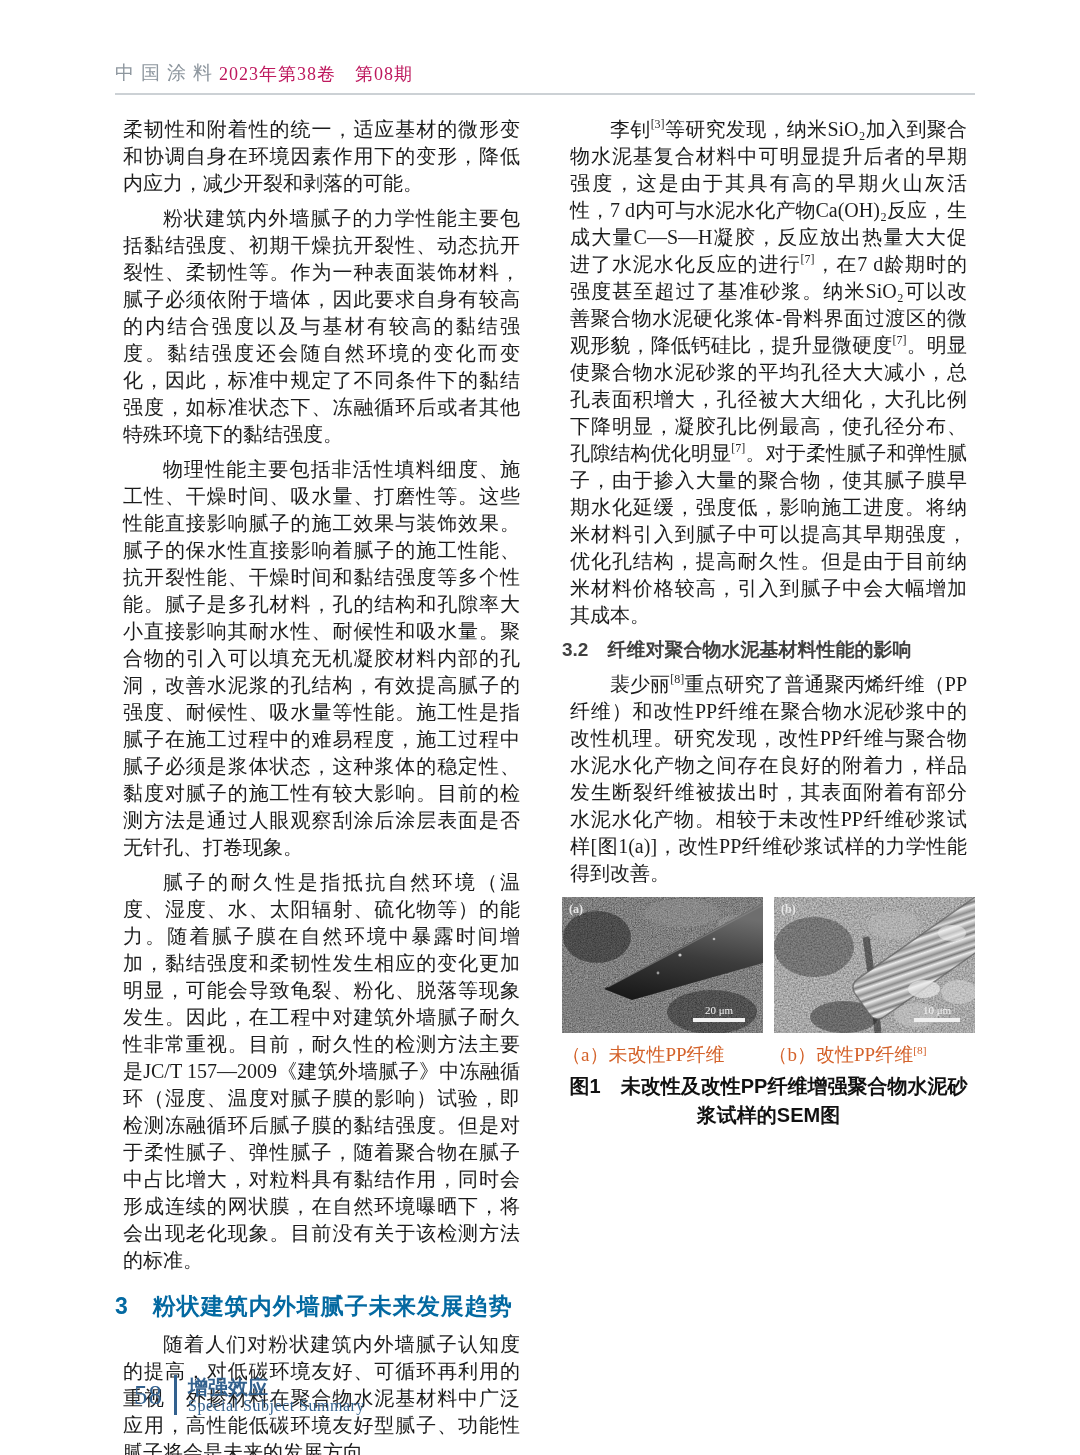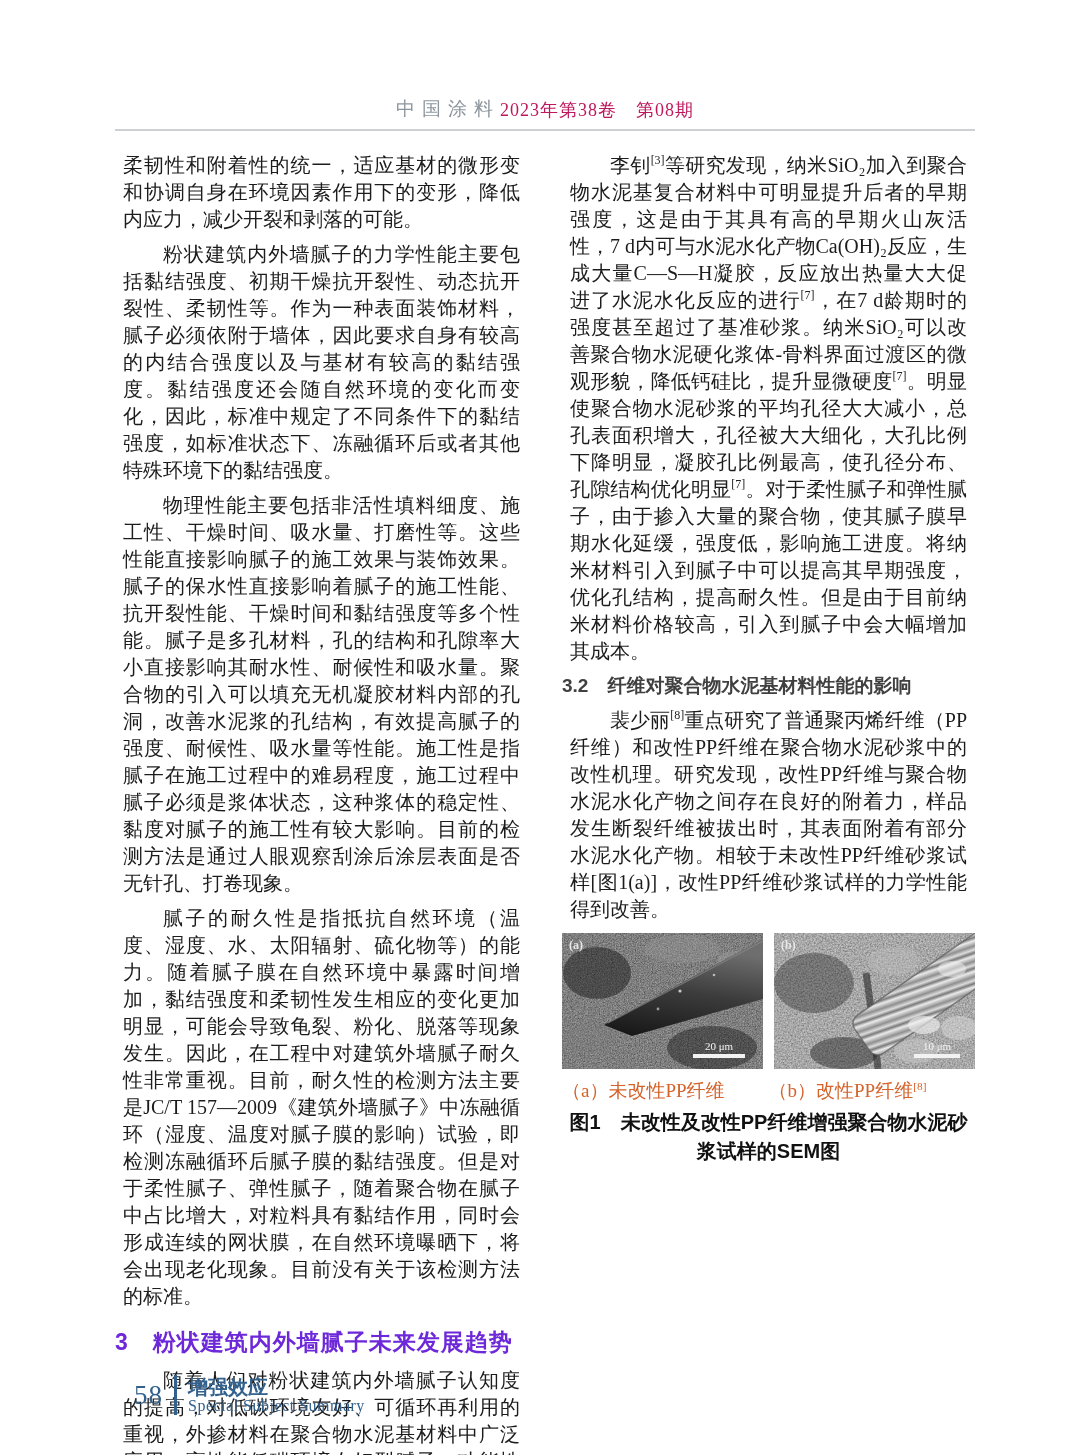--- a/index.html
+++ b/index.html
@@ -4,41 +4,41 @@
 <style>
   html,body{margin:0;padding:0;}
   body{
     width:1080px;height:1455px;background:#ffffff;position:relative;
     font-family:"Liberation Serif","DejaVu Serif",serif;color:#1c1c1c;
     overflow:hidden;
   }
   .page-inner{position:absolute;left:115px;top:0;width:860px;}
   
   .running-head{
-    display:flex;justify-content:center;align-items:flex-end;
-    margin-top:96px;
+    display:flex;justify-content:flex-start;align-items:flex-end;
+    margin-top:60px;
   }
   .journal-name{
     font-size:19px;color:#8d969e;letter-spacing:7px;
     font-family:"Liberation Sans","DejaVu Sans",sans-serif;
   }
   .issue-info{font-size:18px;color:#be185d;letter-spacing:1px;}
   .head-rule{border-bottom:2px solid #ccd1d5;margin-top:7px;}
   
   .cols{display:flex;gap:34px;margin-top:13px;}
   .col{width:413px;}
   p.body{
     font-size:20px;line-height:27px;text-align:justify;margin:8px;
     text-justify:inter-ideograph;
   }
   p.indent{text-indent:2em;}
   sup{font-size:0.6em;vertical-align:super;line-height:0;}
   h2.sec{
     font-family:"Liberation Sans","DejaVu Sans",sans-serif;
-    color:#6d28d9;font-size:23px;font-weight:bold;margin:17px 0 9px 0;
+    color:#0369a1;font-size:23px;font-weight:bold;margin:17px 0 9px 0;
     letter-spacing:1px;
   }
   h3.sub{
     font-family:"Liberation Sans","DejaVu Sans",sans-serif;
     color:#404040;font-size:19px;font-weight:bold;margin:8px 0 5px 0;
   }
   
   .figure-block{margin-top:10px;}
   .panels{display:flex;gap:11px;}
   .panel{width:201px;height:136px;background:#222;overflow:hidden;}

